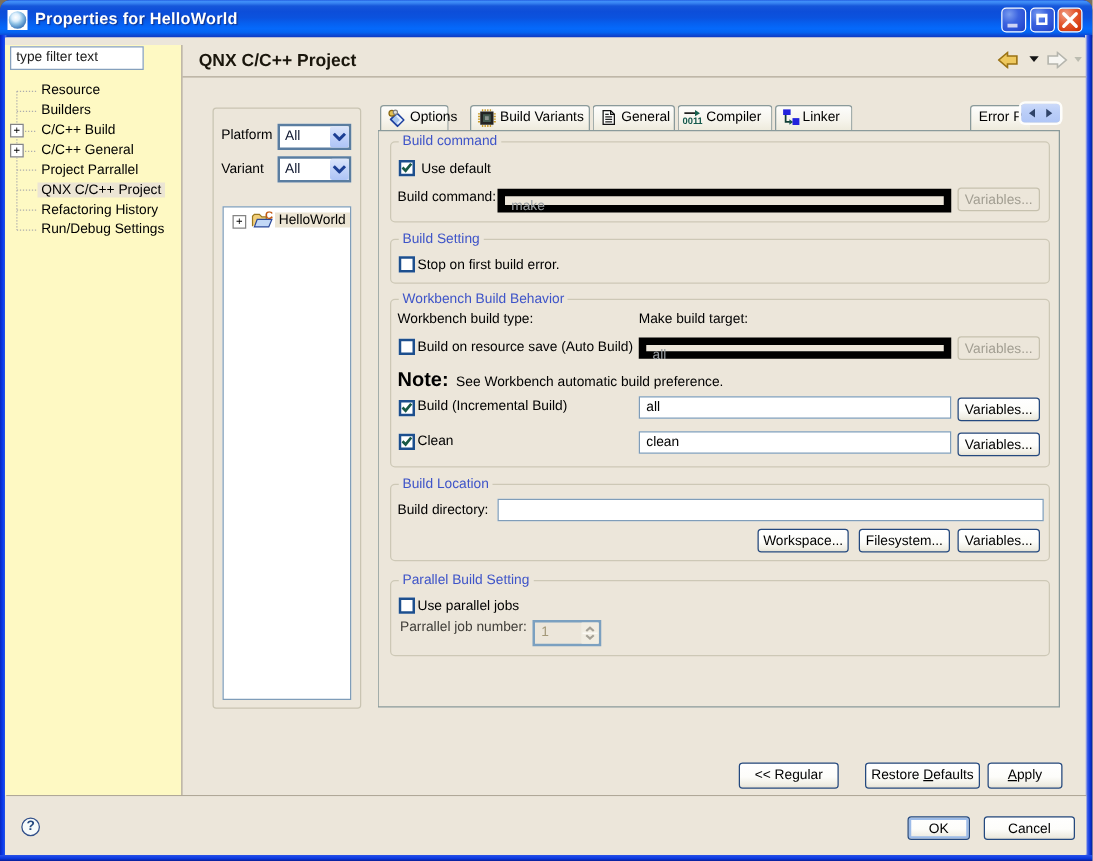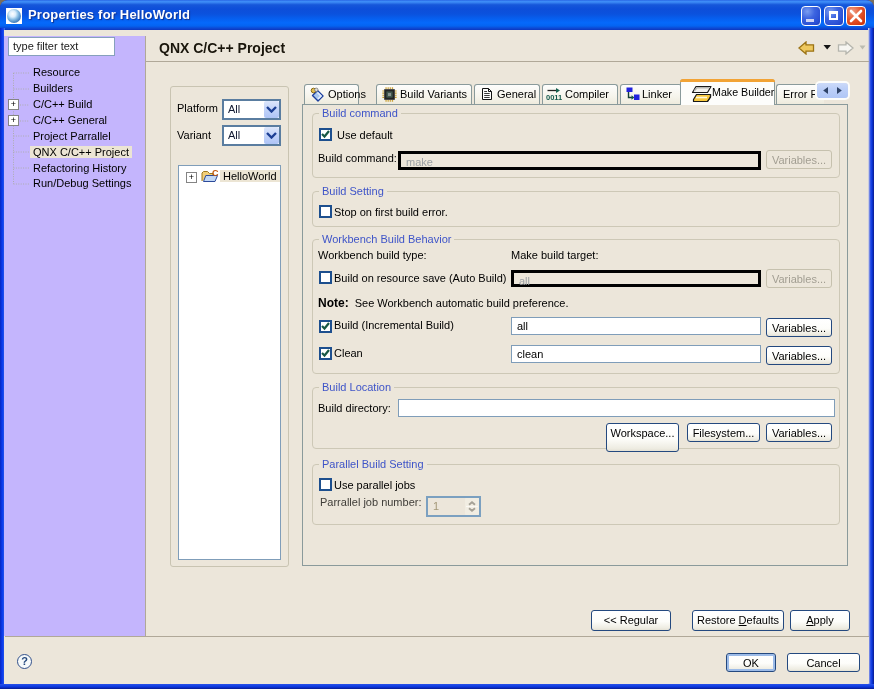--- a/index.html
+++ b/index.html
@@ -12,21 +12,21 @@
 #ticon i{position:absolute;left:1px;top:1px;width:14px;height:14px;border-radius:50%;background:radial-gradient(circle at 40% 35%,#ffffff 0%,#dceefc 25%,#8cc0e4 45%,#3a76b8 75%,#1a4a80 100%);}
 #ttext{position:absolute;left:28px;top:7px;color:#fff;font-size:13px;font-weight:bold;text-shadow:1px 1px 1px #10308c;letter-spacing:.2px;}
 .wbtn{position:absolute;top:6px;width:20px;height:20px;border:1px solid #fff;border-radius:4px;box-sizing:border-box;}
 #bmin{left:801px;background:radial-gradient(circle at 30% 25%,#7a9df0 0%,#3c64e0 40%,#2a4fd4 75%,#1e3fc0 100%);}
 #bmax{left:824px;background:radial-gradient(circle at 30% 25%,#7a9df0 0%,#3c64e0 40%,#2a4fd4 75%,#1e3fc0 100%);}
 #bclose{left:846px;background:radial-gradient(circle at 30% 25%,#f0a088 0%,#e4572e 45%,#d43a10 80%,#b83008 100%);}
 #bmin i{position:absolute;left:4px;top:12px;width:8px;height:3px;background:#cfd4f4;}
 #bmax i{position:absolute;left:4px;top:4px;width:9px;height:9px;border:2px solid #fff;border-top-width:3px;box-sizing:border-box;}
 #bclose svg{position:absolute;left:2px;top:2px;}
 #body{position:absolute;left:5px;top:30px;width:863px;height:654px;background:#ece6da;box-shadow:-1px 0 0 #ece6da;}
-#nav{position:absolute;left:-1px;top:6px;width:141px;height:600px;background:#c4b5fd;}
+#nav{position:absolute;left:-1px;top:6px;width:141px;height:600px;background:#fef9c3;}
 #filter{position:absolute;left:4px;top:1px;width:107px;height:19px;border:1px solid #86a0bc;background:#fff;box-sizing:border-box;font-size:11px;color:#1a1a1a;padding:2px 0 0 4px;}
 .ti{position:absolute;left:29px;font-size:11px;color:#000;white-space:nowrap;}
 .tsel{background:#ece5d4;padding:0 3px;left:26px;}
 .pbox{position:absolute;width:11px;height:11px;border:1px solid #848484;background:#fff;box-sizing:border-box;font-size:9px;line-height:8px;text-align:center;color:#000;}
 #hdr{position:absolute;left:154px;top:10px;font-size:14px;font-weight:bold;color:#1a160c;}
 #hsep{position:absolute;left:141px;top:31px;width:723px;height:1px;background:#b0a898;}
 #vsep{position:absolute;left:140px;top:6px;width:1px;height:600px;background:#b0a898;}
 #hbar{position:absolute;left:0;top:606px;width:864px;height:1px;background:#b0a898;}
 #navarr{position:absolute;left:793px;top:11px;width:70px;height:14px;}
 #subp{position:absolute;left:165px;top:56px;width:119px;height:481px;border:1px solid #c9c4b2;border-radius:3px;box-sizing:border-box;}
@@ -42,21 +42,21 @@
 #tabsel{position:absolute;left:675px;top:49px;width:95px;height:26px;border:1px solid #8a9a9b;border-bottom:none;border-radius:4px 4px 0 0;background:#fdfdfb;box-sizing:border-box;z-index:3;}
 #tabsel:before{content:"";position:absolute;left:-1px;top:-1px;right:-1px;height:3px;background:#f2a335;border-radius:4px 4px 0 0;}
 #tabsel span{position:absolute;left:31px;top:6px;font-size:10.7px;color:#000;white-space:nowrap;}
 #tabscroll{position:absolute;left:812px;top:53px;width:31px;height:15px;background:linear-gradient(180deg,#ccdaf9 0%,#bccff8 40%,#b0c6f6 100%);border-radius:3px;box-shadow:0 0 0 2px #fdfdfb;box-sizing:border-box;z-index:4;}
 #pane{position:absolute;left:297px;top:74px;width:546px;height:462px;box-shadow:0 0 0 1px #8a9a9b inset;background:#ece6da;z-index:1;}
 .grp{position:absolute;left:10px;width:528px;border:1px solid #cdc8b6;border-radius:4px;box-sizing:border-box;}
 .gt{position:absolute;top:-7px;left:6px;background:#ece6da;padding:0 3px;font-size:11px;color:#3e54c8;white-space:nowrap;}
 .cb{position:absolute;width:13px;height:13px;border:2px solid #1d4f8e;background:#fff;box-sizing:border-box;}
 .txt{position:absolute;font-size:11px;color:#000;white-space:nowrap;}
 .inp{position:absolute;border:1px solid #7f9db9;background:#fff;box-sizing:border-box;font-size:11px;color:#000;padding:2px 0 0 5px;}
-.inpd{position:absolute;border:3px solid #000000;background:#ece6da;box-sizing:border-box;font-size:11px;color:#9ba0a4;padding:2px 0 0 5px;}
+.inpd{position:absolute;border:6px solid #000000;background:#ece6da;box-sizing:border-box;font-size:11px;color:#9ba0a4;padding:2px 0 0 5px;}
 .btn{position:absolute;border:1px solid #24497f;border-radius:3px;background:linear-gradient(180deg,#ffffff 0%,#fdfdfa 55%,#eeece2 90%,#e4e1d4 100%);box-sizing:border-box;font-size:11px;color:#000;text-align:center;padding-top:3px;}
 .btnd{position:absolute;border:1px solid #c6c1ae;border-radius:3px;background:#ece6da;box-sizing:border-box;font-size:11px;color:#a29e92;text-align:center;padding-top:3px;}
 #botbar{position:absolute;left:0;top:607px;width:864px;height:46px;background:#ece6da;}
 #help{position:absolute;left:12px;top:624px;width:15px;height:15px;border:1.5px solid #32508a;border-radius:50%;color:#24487e;background:#f6fafa;font-size:11px;font-weight:bold;text-align:center;line-height:13px;box-sizing:border-box;}
 #rb{position:absolute;right:0;top:28px;width:6px;height:656px;background:linear-gradient(90deg,#f6efdf 0%,#3a5ae8 35%,#0a38e0 65%,#0a1b8e 100%);}
 #bb{position:absolute;left:0;bottom:0;width:874px;height:5px;background:linear-gradient(180deg,#2a52e8 0%,#0a38e0 55%,#0a1b8e 100%);}
 #lb{position:absolute;left:0;top:28px;width:5px;height:656px;background:linear-gradient(90deg,#0827c0 0%,#0a3bee 45%,#2453e8 80%,#5a7ce8 100%);}
 </style>
 </head>
 <body>
@@ -183,30 +183,20 @@
       </div>
   <div class="tab" style="left:615px;width:62px">
         <svg width="15" height="14" style="left:4px" viewBox="0 0 15 14">
           <rect x="1.5" y="0.5" width="6" height="4.5" fill="#2222dd"></rect>
           <path d="M3.5 5 L3.5 10.5 L7 10.5" stroke="#103c34" stroke-width="1.4" fill="none"></path>
           <path d="M6.5 8.3 L9.5 10.5 L6.5 12.7 Z" fill="#15554a"></path>
           <rect x="9" y="7.5" width="5.5" height="5.5" fill="#2222dd"></rect>
         </svg>
         <span style="left:21px">Linker</span>
       </div>
-  <div id="tabsel">
-        <svg width="24" height="20" viewBox="0 0 24 20" style="position:absolute;left:9px;top:4px">
-          <path d="M3.5 15.5 L6.5 10.5 L20.5 10.5 L20.5 13 L17.5 17.5 L3.5 17.5 Z" fill="#f8c93e" stroke="#1a1a1a" stroke-width="1.2" stroke-linejoin="round"></path>
-          <path d="M6.5 10.5 L20.5 10.5 L20.5 13 L17.5 17.5" fill="none" stroke="#1a1a1a" stroke-width="1.2"></path>
-          <path d="M6 13.5 L17 13.5" stroke="#fdf6dc" stroke-width="1.6"></path>
-          <path d="M2.5 8.5 L6 2.5 L21 2.5 L17.5 8.5 Z" fill="#f4f3ef" stroke="#1a1a1a" stroke-width="1.2" stroke-linejoin="round"></path>
-          <path d="M4.2 7 L7 3.8 L19 3.8" fill="none" stroke="#b8b8b4" stroke-width="1.4"></path>
-        </svg>
-        <span>Make Builder</span>
-      </div>
   <div class="tab" style="left:771px;width:48px;border-right:none;border-radius:3px 0 0 0">
         <span style="left:6px">Error Pa</span>
       </div>
   <div id="tabscroll"><svg width="31" height="15" viewBox="0 0 31 15">
           <path d="M11 4 L6.2 7.5 L11 11 Z" fill="#2f4368"></path>
           <path d="M20 4 L24.8 7.5 L20 11 Z" fill="#2f4368"></path>
         </svg></div>
   <div id="pane">
    <div class="grp" style="top:9px;height:65px">
     <div class="gt">Build command</div>
@@ -227,21 +217,21 @@
    <div class="txt" style="left:32px;top:102px">Stop on first build error.</div>
    <div class="grp" style="top:135px;height:135px">
     <div class="gt">Workbench Build Behavior</div>
    </div>
    <div class="txt" style="left:16px;top:145px">Workbench build type:</div>
    <div class="txt" style="left:209px;top:145px">Make build target:</div>
    <div class="cb" style="left:17px;top:167px"></div>
    <div class="txt" style="left:32px;top:168px">Build on resource save (Auto Build)</div>
    <div class="inpd" style="left:209px;top:166px;width:250px;height:17px">all</div>
    <div class="btnd" style="left:464px;top:165px;width:66px;height:19px">Variables...</div>
-   <div class="txt" style="left:16px;top:192px"><b style="font-size:12px">Note:</b><span style="margin-left:6px">See Workbench automatic build preference.</span></div>
+   <div class="txt" style="left:16px;top:192px"><b style="font-size:16px">Note:</b><span style="margin-left:6px">See Workbench automatic build preference.</span></div>
    <div class="cb" style="left:17px;top:216px">
           <svg width="9" height="9" viewBox="0 0 9 9" style="position:absolute;left:0;top:0">
             <path d="M1 4 L3.5 6.5 L8 1" stroke="#185844" stroke-width="2.2" fill="none"></path>
           </svg>
         </div>
    <div class="txt" style="left:32px;top:215px">Build (Incremental Build)</div>
    <div class="inp" style="left:209px;top:213px;width:250px;height:18px">all</div>
    <div class="btn" style="left:464px;top:214px;width:66px;height:19px">Variables...</div>
    <div class="cb" style="left:17px;top:243px">
           <svg width="9" height="9" viewBox="0 0 9 9" style="position:absolute;left:0;top:0">
@@ -249,21 +239,21 @@
           </svg>
         </div>
    <div class="txt" style="left:32px;top:243px">Clean</div>
    <div class="inp" style="left:209px;top:241px;width:250px;height:18px">clean</div>
    <div class="btn" style="left:464px;top:242px;width:66px;height:19px">Variables...</div>
    <div class="grp" style="top:283px;height:62px">
     <div class="gt">Build Location</div>
    </div>
    <div class="txt" style="left:16px;top:298px">Build directory:</div>
    <div class="inp" style="left:96px;top:295px;width:437px;height:18px"></div>
-   <div class="btn" style="left:304px;top:319px;width:73px;height:29px">Workspace...</div>
+   <div class="btn" style="left:304px;top:319px;width:73px;height:19px">Workspace...</div>
    <div class="btn" style="left:385px;top:319px;width:73px;height:19px">Filesystem...</div>
    <div class="btn" style="left:464px;top:319px;width:66px;height:19px">Variables...</div>
    <div class="grp" style="top:360px;height:61px">
     <div class="gt">Parallel Build Setting</div>
    </div>
    <div class="cb" style="left:17px;top:374px"></div>
    <div class="txt" style="left:32px;top:375px">Use parallel jobs</div>
    <div class="txt" style="left:18px;top:392px;color:#3f3d38">Parrallel job number:</div>
    <div class="inpd" style="left:124px;top:392px;width:55px;height:21px;border:2px solid #7ba0c0;color:#a39878">1</div>
    <div style="position:absolute;left:163px;top:394px;width:14px;height:17px;background:#f1ede2;border-radius:1px;">

